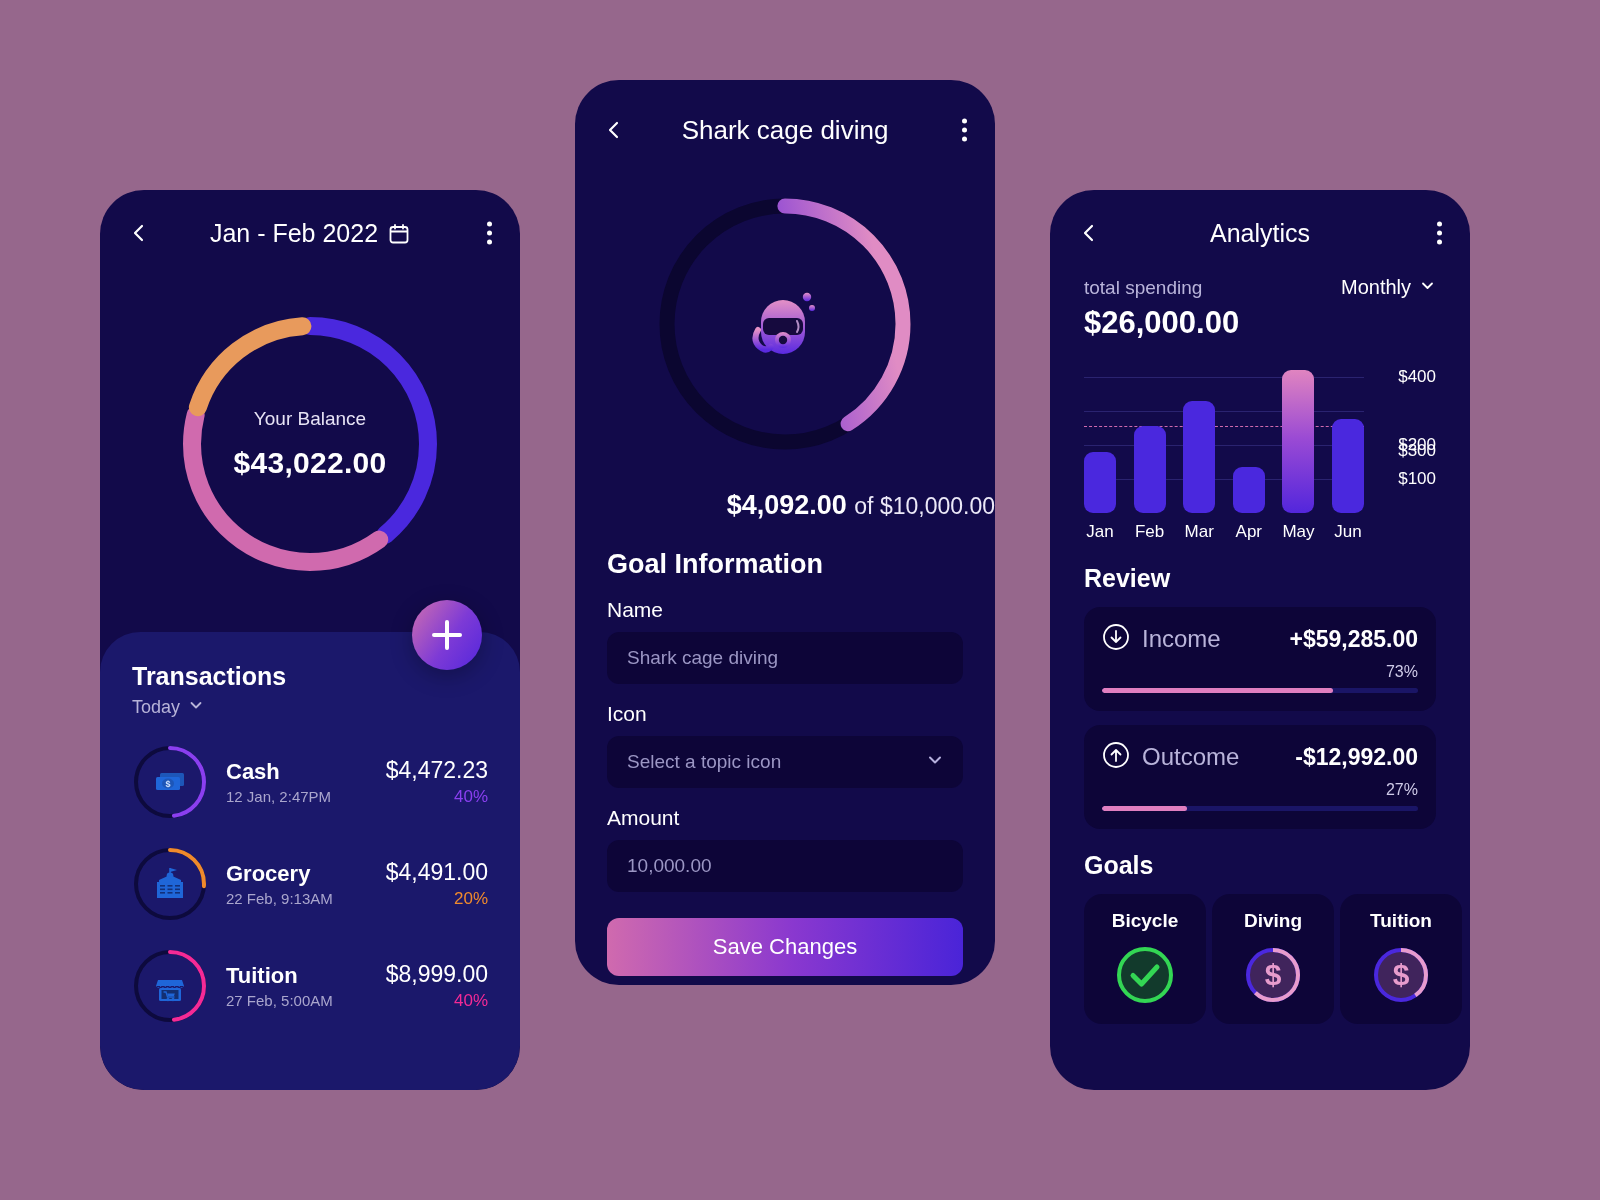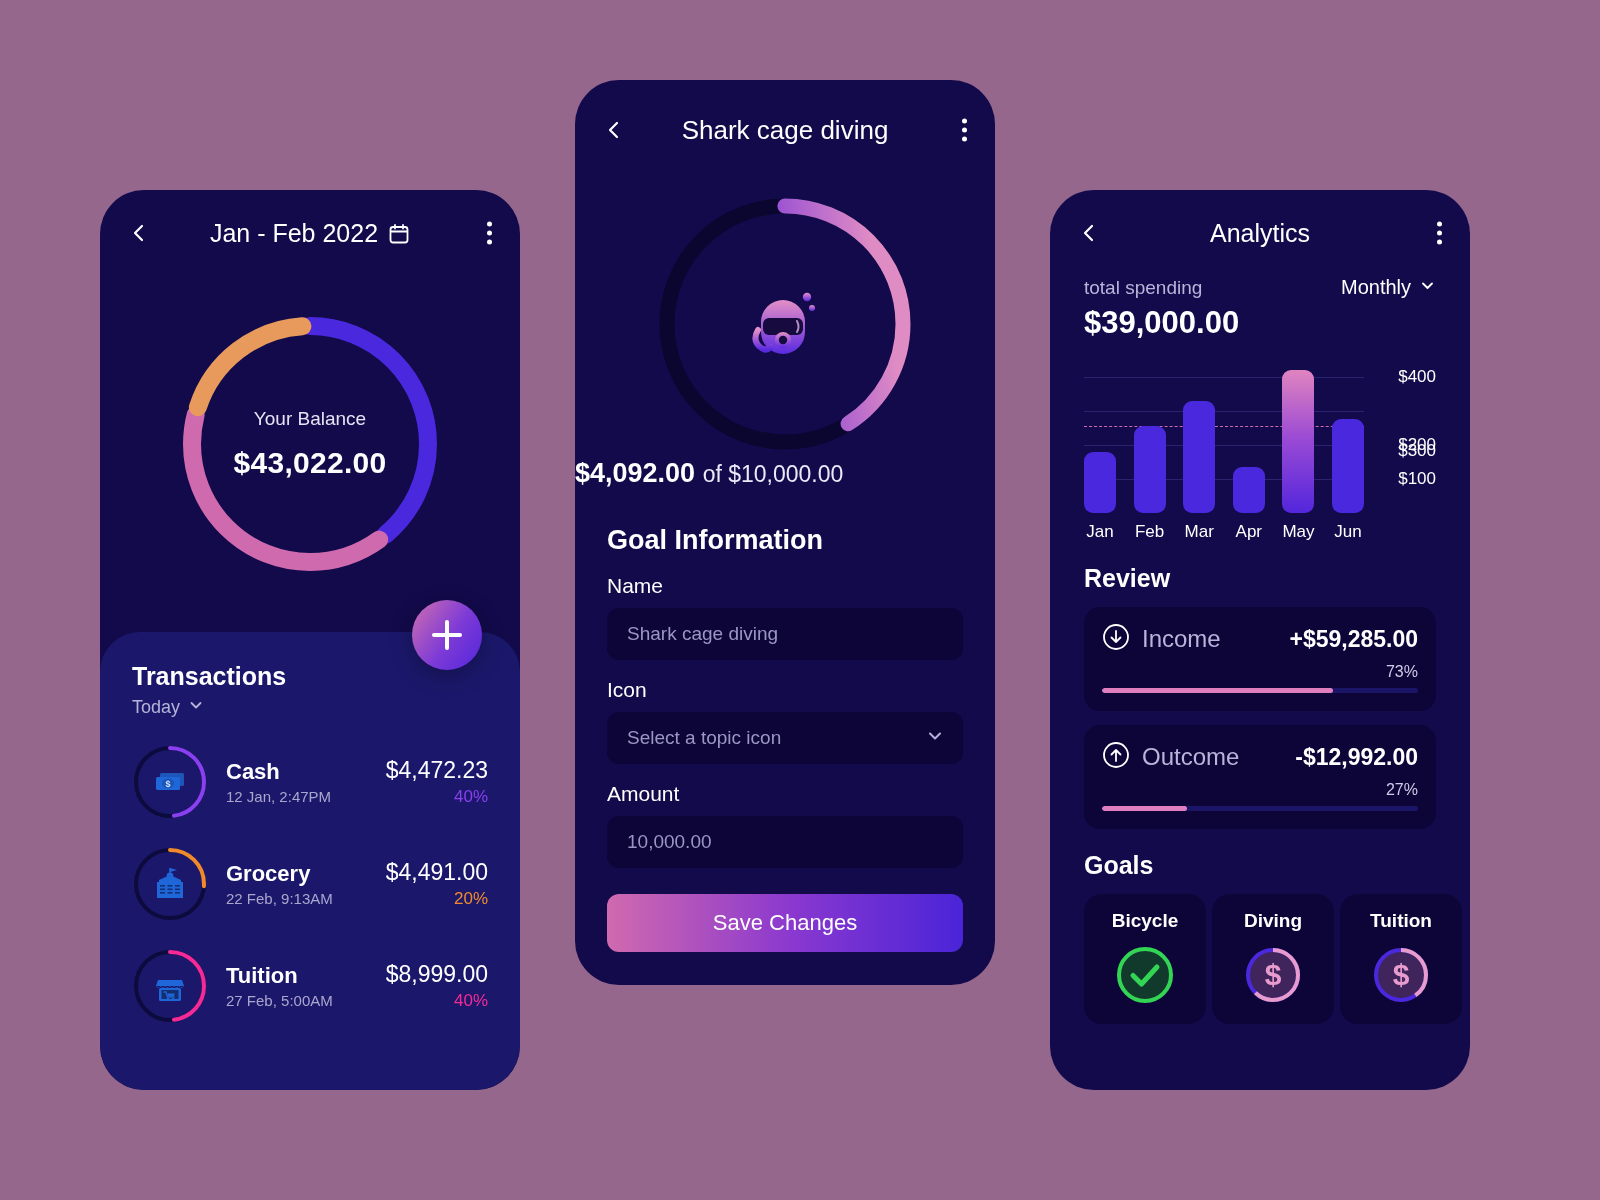--- a/index.html
+++ b/index.html
@@ -94,26 +94,26 @@
   
   #phone-goal { left: 575px; top: 80px; width: 420px; height: 905px; }
   #phone-goal .topbar { height: 100px; }
   #phone-goal .topbar-title { font-size: 26px; }
 
   .goal-ring { position: relative; width: 268px; height: 268px; margin: 10px auto 0; }
   .goal-ring .mask-icon {
     position: absolute; inset: 0; display: flex; align-items: center; justify-content: center;
   }
   .goal-amount {
-    text-align: left; color: #fff;
+    text-align: right; margin-top: 32px; color: #fff;
     font-size: 27px; font-weight: 700;
   }
   .goal-amount .of { font-weight: 400; font-size: 23px; color: #ece9f8; }
 
-  .form { padding: 0 32px; margin-top: 36px; }
+  .form { padding: 0 32px; margin-top: 28px; }
   .form h3 { color: #fff; font-size: 27px; font-weight: 700; }
   .form label { display: block; color: #fff; font-size: 21px; margin: 18px 0 10px; }
   .field {
     position: relative; background: #0d0538; border-radius: 12px;
     height: 52px; display: flex; align-items: center; padding: 0 20px;
   }
   .field span.val { color: #9b96c4; font-size: 19px; }
   .field .chev { position: absolute; right: 18px; top: 50%; transform: translateY(-50%); }
   .save-btn {
     margin: 26px 0 0; width: 100%; height: 58px; border: none; border-radius: 12px;
@@ -426,21 +426,21 @@
       <span class="spend-label">total spending</span>
       <span class="period">
         <span>Monthly</span>
         <span>
           <svg width="17" height="17" viewBox="0 0 17 17">
               <path d="M4 6.5 L8.5 11 L13 6.5" stroke="#fff" stroke-width="1.8" fill="none" stroke-linecap="round" stroke-linejoin="round"></path>
             </svg>
         </span>
       </span>
     </div>
-    <div class="spend-value">$39,000.00</div>
+    <div class="spend-value">$26,000.00</div>
 
     <div class="chart">
       <div class="grid" id="chart-grid">
           <div class="gridline" style="top: 9.09091%;"></div>
           <div class="gridline" style="top: 31.8182%;"></div>
           <div class="gridline" style="top: 54.5455%;"></div>
           <div class="gridline" style="top: 77.2727%;"></div>
           <div class="avgline" style="top: 42.0455%;"></div>
         </div>
       <div class="ylabels" id="chart-ylabels">

